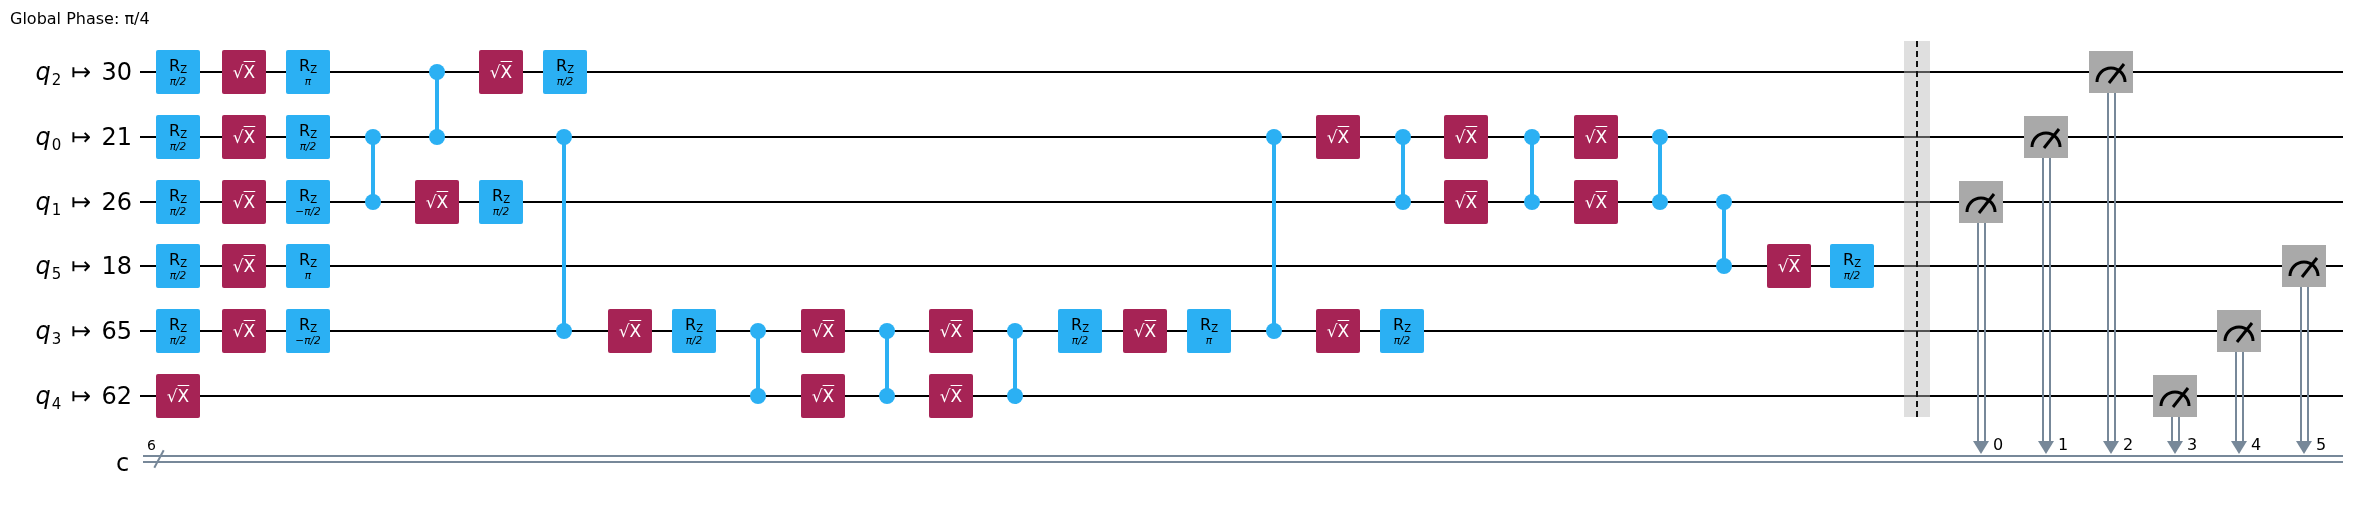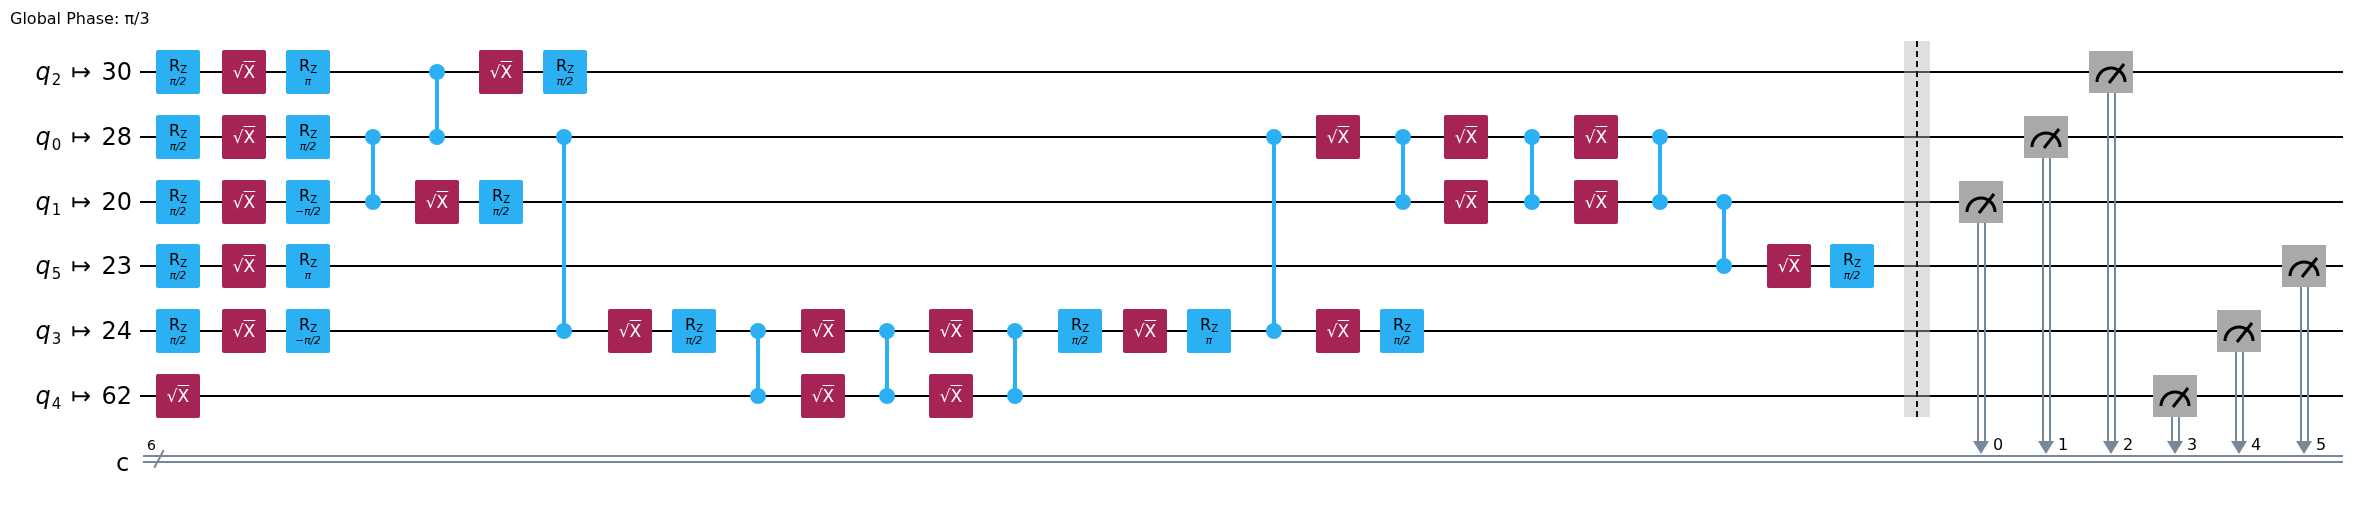--- a/index.html
+++ b/index.html
@@ -33,55 +33,55 @@
   .mbit{position:absolute;font-size:16px;line-height:1;}
   .clabel{position:absolute;font-size:24px;line-height:1;}
   .cwidth{position:absolute;font-size:14px;line-height:1;}
   .cslash{position:absolute;width:2px;height:20px;background:#778899;transform:rotate(28deg);}
   .gphase{position:absolute;left:10px;top:9px;font-size:16px;line-height:1.2;}
 </style>
 </head>
 <body>
 
 <div id="stage" style="--rz: #2BB0F3; --sx: #A62355; --cz: #2BB0F3; --meas: #A9A9A9;">
-  <div class="gphase">Global Phase: π/3</div>
+  <div class="gphase">Global Phase: π/4</div>
 <div class="wire" style="left: 140px; top: 71px; width: 2203px;"></div>
     <div class="qlabel" style="right: 2224px; top: 60px;">
       <span class="qn">q</span>
       <span class="qsub">2</span>
       <span class="qmaps">↦</span>
       <span class="qphys">30</span>
     </div>
     <div class="wire" style="left: 140px; top: 136px; width: 2203px;"></div>
     <div class="qlabel" style="right: 2224px; top: 125px;">
       <span class="qn">q</span>
       <span class="qsub">0</span>
       <span class="qmaps">↦</span>
-      <span class="qphys">28</span>
+      <span class="qphys">21</span>
     </div>
     <div class="wire" style="left: 140px; top: 201px; width: 2203px;"></div>
     <div class="qlabel" style="right: 2224px; top: 190px;">
       <span class="qn">q</span>
       <span class="qsub">1</span>
       <span class="qmaps">↦</span>
-      <span class="qphys">20</span>
+      <span class="qphys">26</span>
     </div>
     <div class="wire" style="left: 140px; top: 265px; width: 2203px;"></div>
     <div class="qlabel" style="right: 2224px; top: 254px;">
       <span class="qn">q</span>
       <span class="qsub">5</span>
       <span class="qmaps">↦</span>
-      <span class="qphys">23</span>
+      <span class="qphys">18</span>
     </div>
     <div class="wire" style="left: 140px; top: 330px; width: 2203px;"></div>
     <div class="qlabel" style="right: 2224px; top: 319px;">
       <span class="qn">q</span>
       <span class="qsub">3</span>
       <span class="qmaps">↦</span>
-      <span class="qphys">24</span>
+      <span class="qphys">65</span>
     </div>
     <div class="wire" style="left: 140px; top: 395px; width: 2203px;"></div>
     <div class="qlabel" style="right: 2224px; top: 384px;">
       <span class="qn">q</span>
       <span class="qsub">4</span>
       <span class="qmaps">↦</span>
       <span class="qphys">62</span>
     </div>
     <div class="clwire" style="left: 143px; top: 455px; width: 2200px;"></div>
     <div class="clabel" style="left: 116px; top: 451px;"><span>c</span></div>

